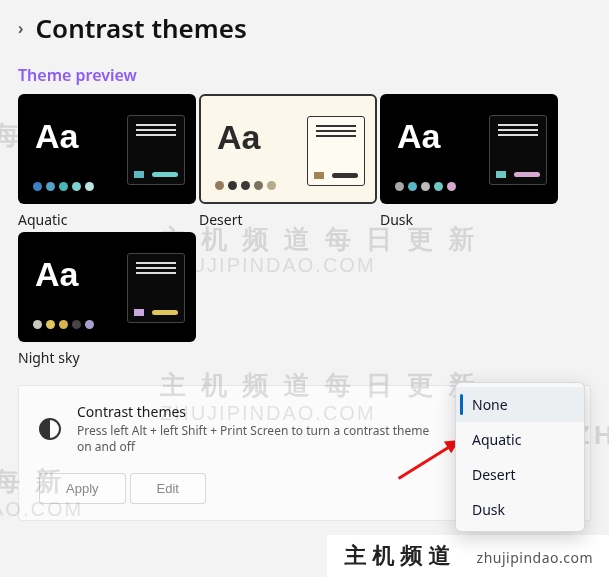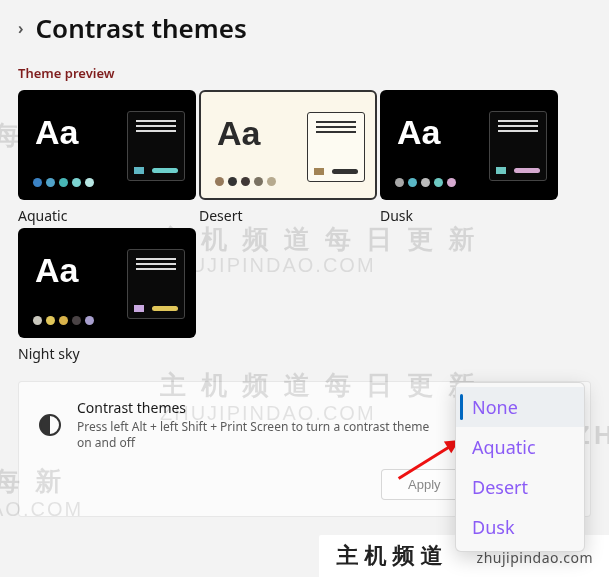--- a/index.html
+++ b/index.html
@@ -17,24 +17,24 @@
     align-items: center;
     gap: 12px;
     padding: 10px 18px 0 18px;
     font-size: 26px;
     font-weight: 600;
   }
   .breadcrumb .parent { color: #323232; }
   .breadcrumb .chevron { font-size: 16px; color: #555; }
   .breadcrumb .current { color: #111; }
   .section-label {
-    font-size: 13px;
+    font-size: 16px;
     font-weight: 600;
     padding: 18px 18px 8px 18px;
-    color: #7f1d1d;
+    color: #8b5cf6;
   }
   .themes-grid {
     display: grid;
     grid-template-columns: repeat(3, 178px);
     gap: 3px;
     padding: 0 18px;
   }
   .theme-card { width: 178px; }
   .theme-thumb {
     width: 178px;
@@ -101,21 +101,21 @@
   }
   .card-row { display: flex; align-items: center; gap: 16px; }
   .contrast-icon {
     width: 22px; height: 22px; border-radius: 50%;
     background: linear-gradient(to right, #333 50%, transparent 50%);
     border: 2px solid #333;
     flex-shrink:0;
   }
   .card-text .title { font-size: 14px; font-weight: 400; color:#1a1a1a; }
   .card-text .subtitle { font-size: 12px; color: #5b5b5b; margin-top: 2px; max-width: 360px; line-height:1.35; }
-  .card-buttons { display:flex; gap:26px; justify-content:flex-end; margin-top:18px; }
+  .card-buttons { display:flex; gap:4px; justify-content:flex-start; margin-top:18px; }
   .btn {
     padding: 7px 26px;
     font-size: 13px;
     background: #fdfdfd;
     border: 1px solid rgba(0,0,0,0.15);
     border-radius: 4px;
     color: #888;
   }
 
   
@@ -126,22 +126,22 @@
     width: 130px;
     background: #f8f8f8;
     border: 1px solid rgba(0,0,0,0.12);
     border-radius: 6px;
     box-shadow: 0 6px 20px rgba(0,0,0,0.18);
     padding: 4px 0;
     z-index: 20;
   }
   .dropdown-item {
     padding: 8px 14px 8px 16px;
-    font-size: 18px;
-    color: #8b5cf6;
+    font-size: 14px;
+    color: #0f172a;
     position: relative;
     cursor: pointer;
   }
   .dropdown-item.selected {
     background: #eceff2;
   }
   .dropdown-item.selected::before {
     content:"";
     position:absolute;
     left:4px; top:7px; bottom:7px; width:3px;
@@ -192,21 +192,21 @@
   .wm5b { left: -10px; top: 498px; }
   .wm6 { left: 574px; top: 420px; }
 
   .footer-brand {
     position:absolute;
     right:0; bottom:0;
     background:#fff;
     padding: 6px 16px 6px 18px;
     display:flex;
     align-items:baseline;
-    gap:28px;
+    gap:20px;
     border-top-left-radius: 2px;
   }
   .footer-brand .cn { font-size:22px; font-weight:600; letter-spacing:6px; font-family:"Microsoft YaHei",sans-serif; color:#222;}
   .footer-brand .en { font-size:14px; color:#555; letter-spacing:0.5px;}
 </style>
 </head>
 <body>
 
 <div class="wm wm2">每 新</div>
 <div class="wm wm3">每 新</div>

